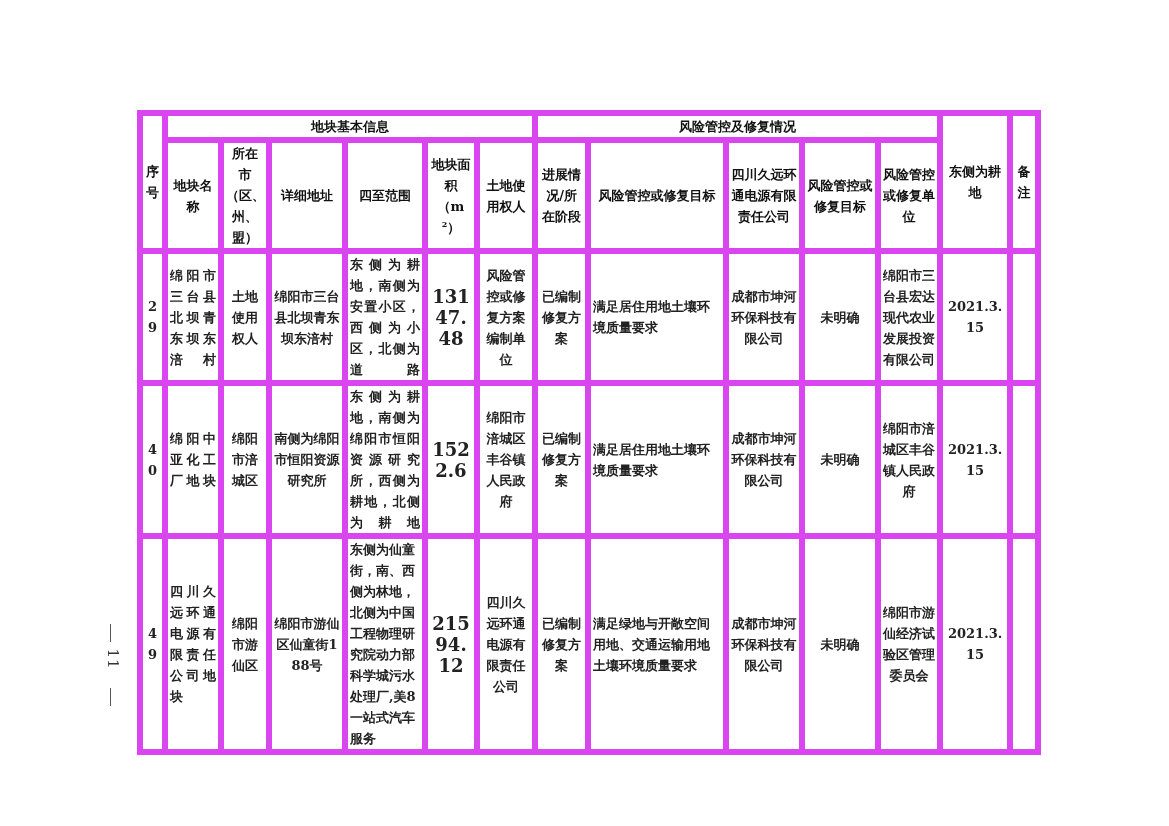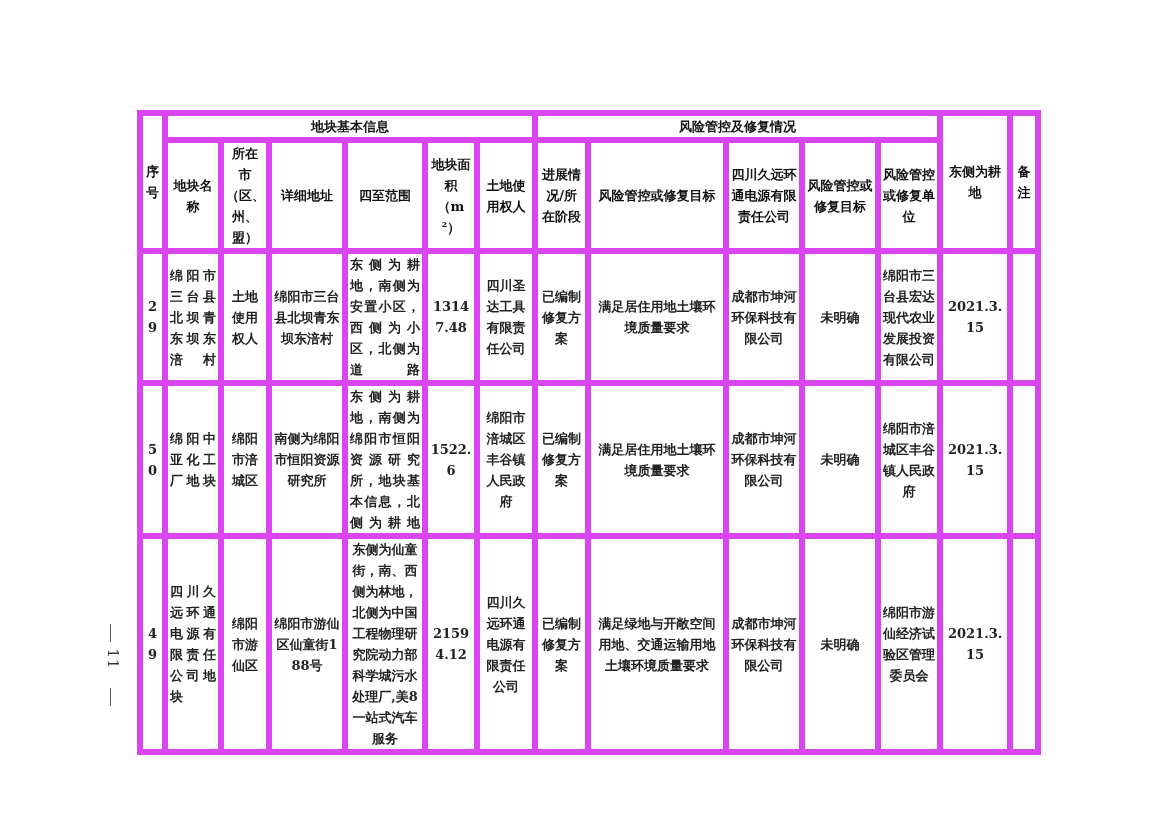--- a/index.html
+++ b/index.html
@@ -11,22 +11,22 @@
   .page-num .d1 { top: 2px; }
   .page-num .d2 { top: 66px; }
   .page-num .num { position: absolute; left: 2px; top: 28px; transform: rotate(90deg);
                    font-size: 15px; letter-spacing: 1px; }
   table { position: absolute; left: 137px; top: 110px; border-collapse: collapse;
           table-layout: fixed; width: 898px; }
   td, th { border: 6px solid #d946ef; padding: 0 2px; font-weight: bold; font-size: 13px;
            line-height: 21px; text-align: center; vertical-align: middle; word-break: break-all; }
   th { color: #111; }
   .just { text-align: justify; text-align-last: justify; }
-  .left { text-align: center; }
-  .num-cell { font-size: 13px; }
+  .left { text-align: left; }
+  .num-cell { font-size: 18px; }
   sup { font-size: 8px; line-height: 0; }
 </style>
 </head>
 <body>
 
 <div class="page-num">
   <div class="dash d1"></div>
   <div class="num">11</div>
   <div class="dash d2"></div>
 </div>
@@ -71,35 +71,35 @@
     </tr>
   </thead>
   <tbody>
     <tr style="height:130px">
       <td>29</td>
       <td class="just">绵阳市三台县北坝青东坝东涪村</td>
       <td>土地使用权人</td>
       <td>绵阳市三台县北坝青东坝东涪村</td>
       <td class="just">东侧为耕地，南侧为安置小区，西侧为小区，北侧为道路</td>
       <td class="num-cell">13147.48</td>
-      <td>四川圣达工具有限责任公司</td>
+      <td>风险管控或修复方案编制单位</td>
       <td>已编制修复方案</td>
       <td class="left">满足居住用地土壤环境质量要求</td>
       <td>成都市坤河环保科技有限公司</td>
       <td>未明确</td>
       <td>绵阳市三台县宏达现代农业发展投资有限公司</td>
       <td>2021.3.15</td>
       <td></td>
     </tr>
     <tr style="height:151px">
-      <td>50</td>
+      <td>40</td>
       <td class="just">绵阳中亚化工厂地块</td>
       <td>绵阳市涪城区</td>
       <td>南侧为绵阳市恒阳资源研究所</td>
-      <td class="just">东侧为耕地，南侧为绵阳市恒阳资源研究所，地块基本信息，北侧为耕地</td>
+      <td class="just">东侧为耕地，南侧为绵阳市恒阳资源研究所，西侧为耕地，北侧为耕地</td>
       <td class="num-cell">1522.6</td>
       <td>绵阳市涪城区丰谷镇人民政府</td>
       <td>已编制修复方案</td>
       <td class="left">满足居住用地土壤环境质量要求</td>
       <td>成都市坤河环保科技有限公司</td>
       <td>未明确</td>
       <td>绵阳市涪城区丰谷镇人民政府</td>
       <td>2021.3.15</td>
       <td></td>
     </tr>

